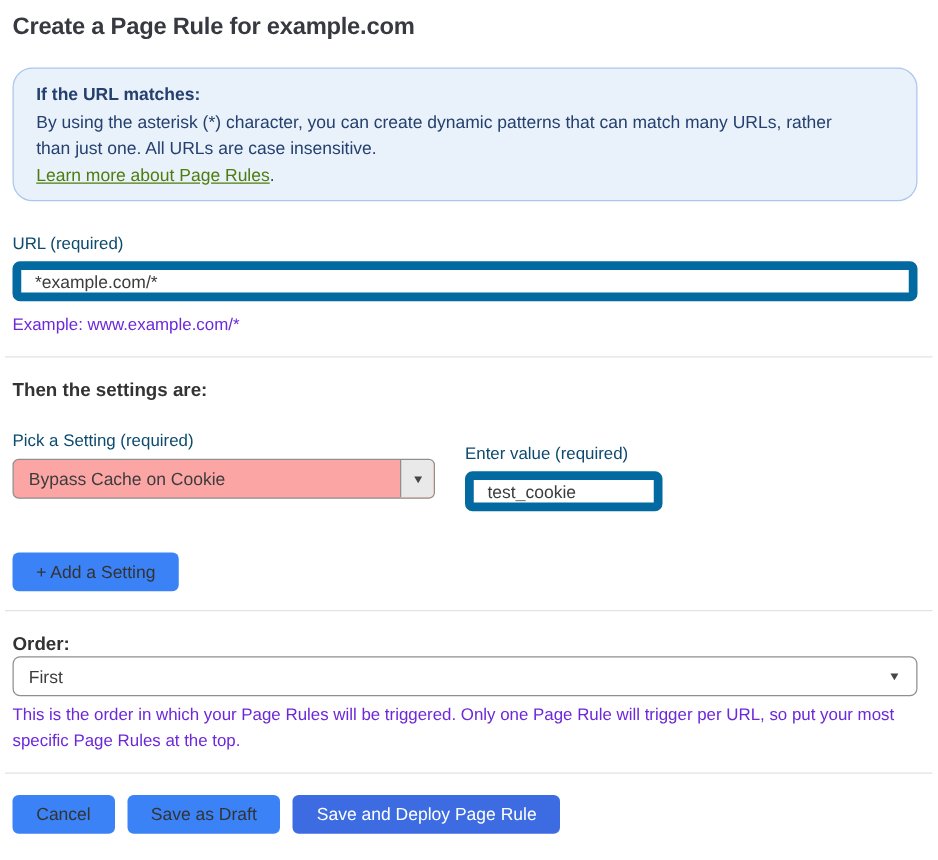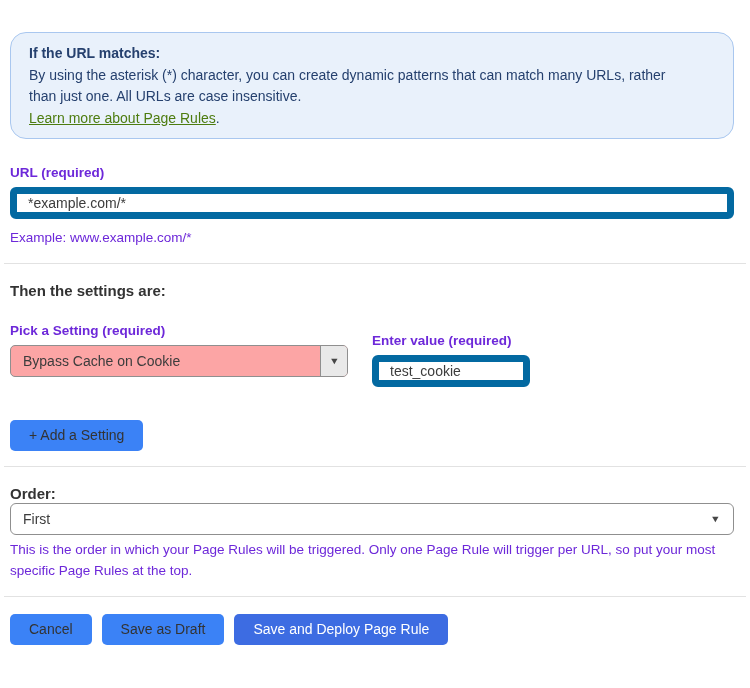--- a/index.html
+++ b/index.html
@@ -34,24 +34,23 @@
   }
   .notice-heading { font-weight: 700; }
   .notice-body { margin: 0; max-width: 660px; }
   .notice-link { color: #4d7c0f; text-decoration: underline; cursor: pointer; }
   .notice-period { color: #25406e; }
 
   
   .field-label {
     display: block;
     font-size: 13.5px;
-    color: #6d28d9;
+    color: #0c4a6e;
     line-height: 16px;
     margin: 0 0 6px 0;
-    font-weight: bold;
   }
   .url-label { margin-top: 26px; }
   .text-input {
     font-family: "Liberation Sans", sans-serif;
     font-size: 14px;
     color: #3c3c3c;
     border: 7px solid #0369a1;
     border-radius: 6px;
     height: 32px;
     padding: 0 11px;
@@ -156,20 +155,21 @@
   .order-helper { margin-top: 4px; max-width: 714px; }
 
   
   .footer-row { display: flex; gap: 10px; margin-top: 17px; }
 </style>
 </head>
 <body>
 
 <div class="page">
 
+  <h1 class="page-title">Create a Page Rule for example.com</h1>
 
   <div class="notice">
     <div class="notice-heading">If the URL matches:</div>
     <p class="notice-body">By using the asterisk (*) character, you can create dynamic patterns that can match many URLs, rather than just one. All URLs are case insensitive.</p>
     <div class="notice-link-row"><a class="notice-link">Learn more about Page Rules</a><span class="notice-period">.</span></div>
   </div>
 
   <label class="field-label url-label">URL (required)</label>
   <input type="text" class="text-input url-input" value="*example.com/*" style="">
   <div class="helper-text">Example: www.example.com/*</div>

